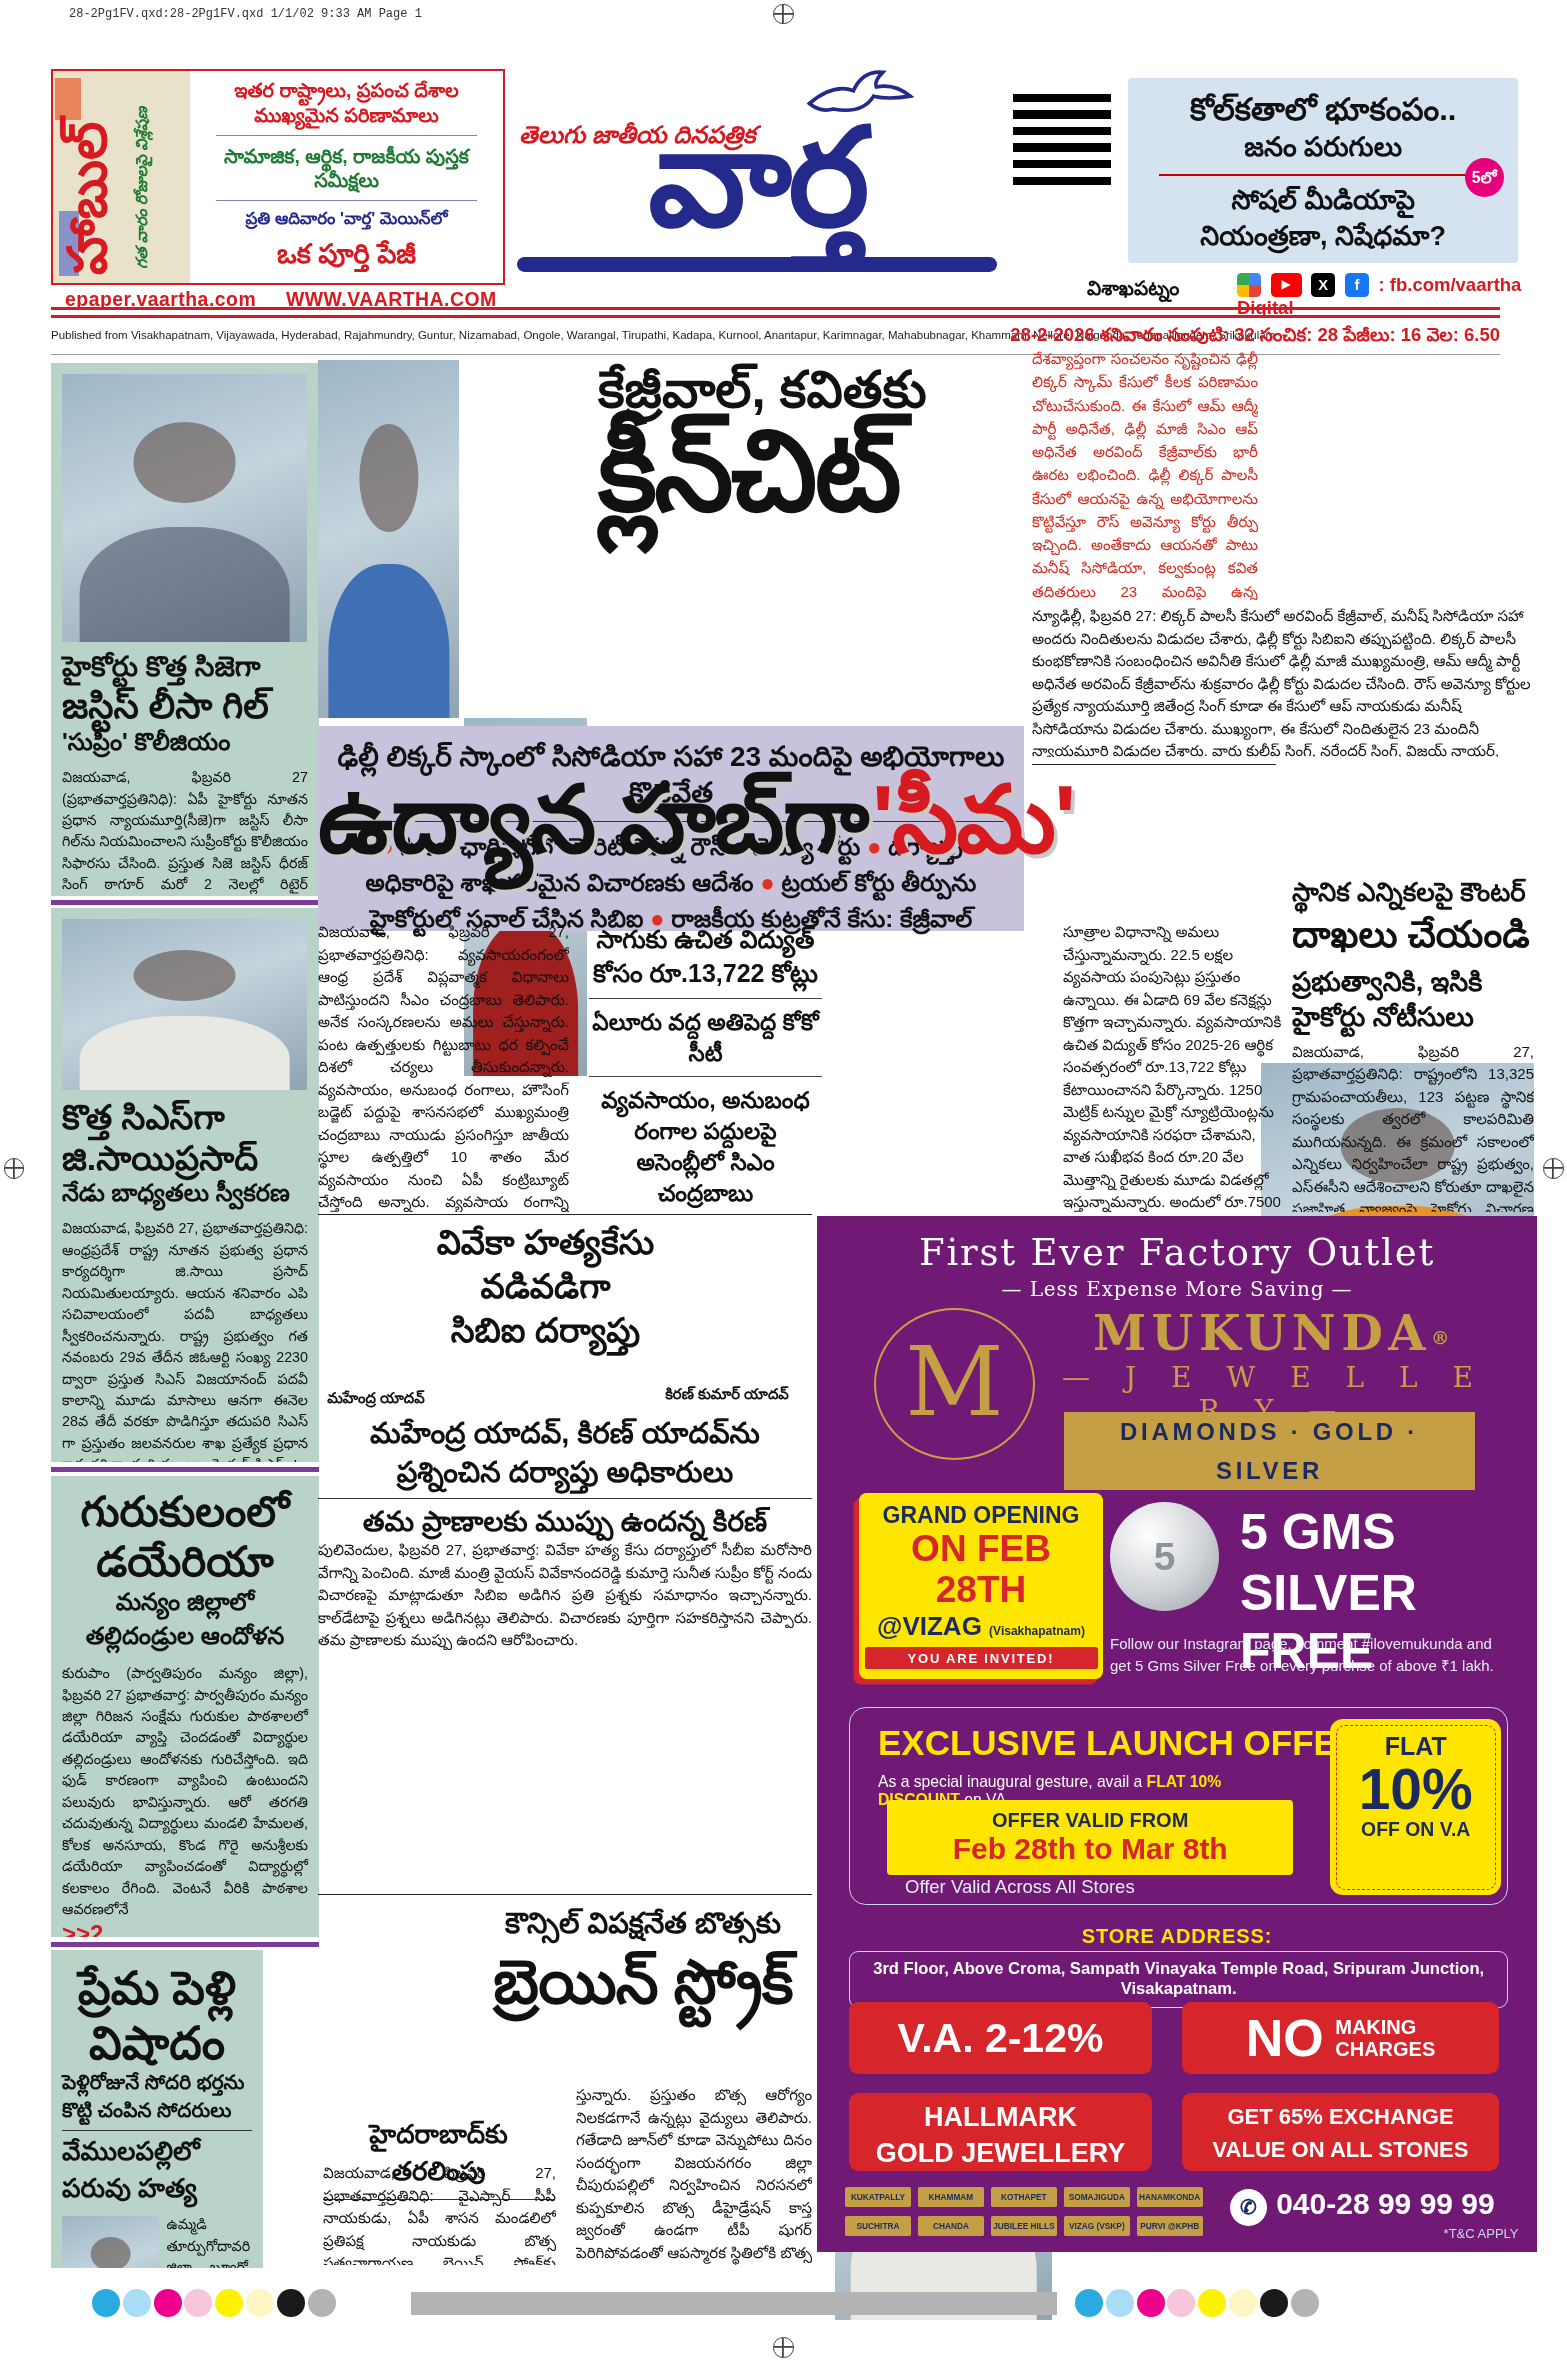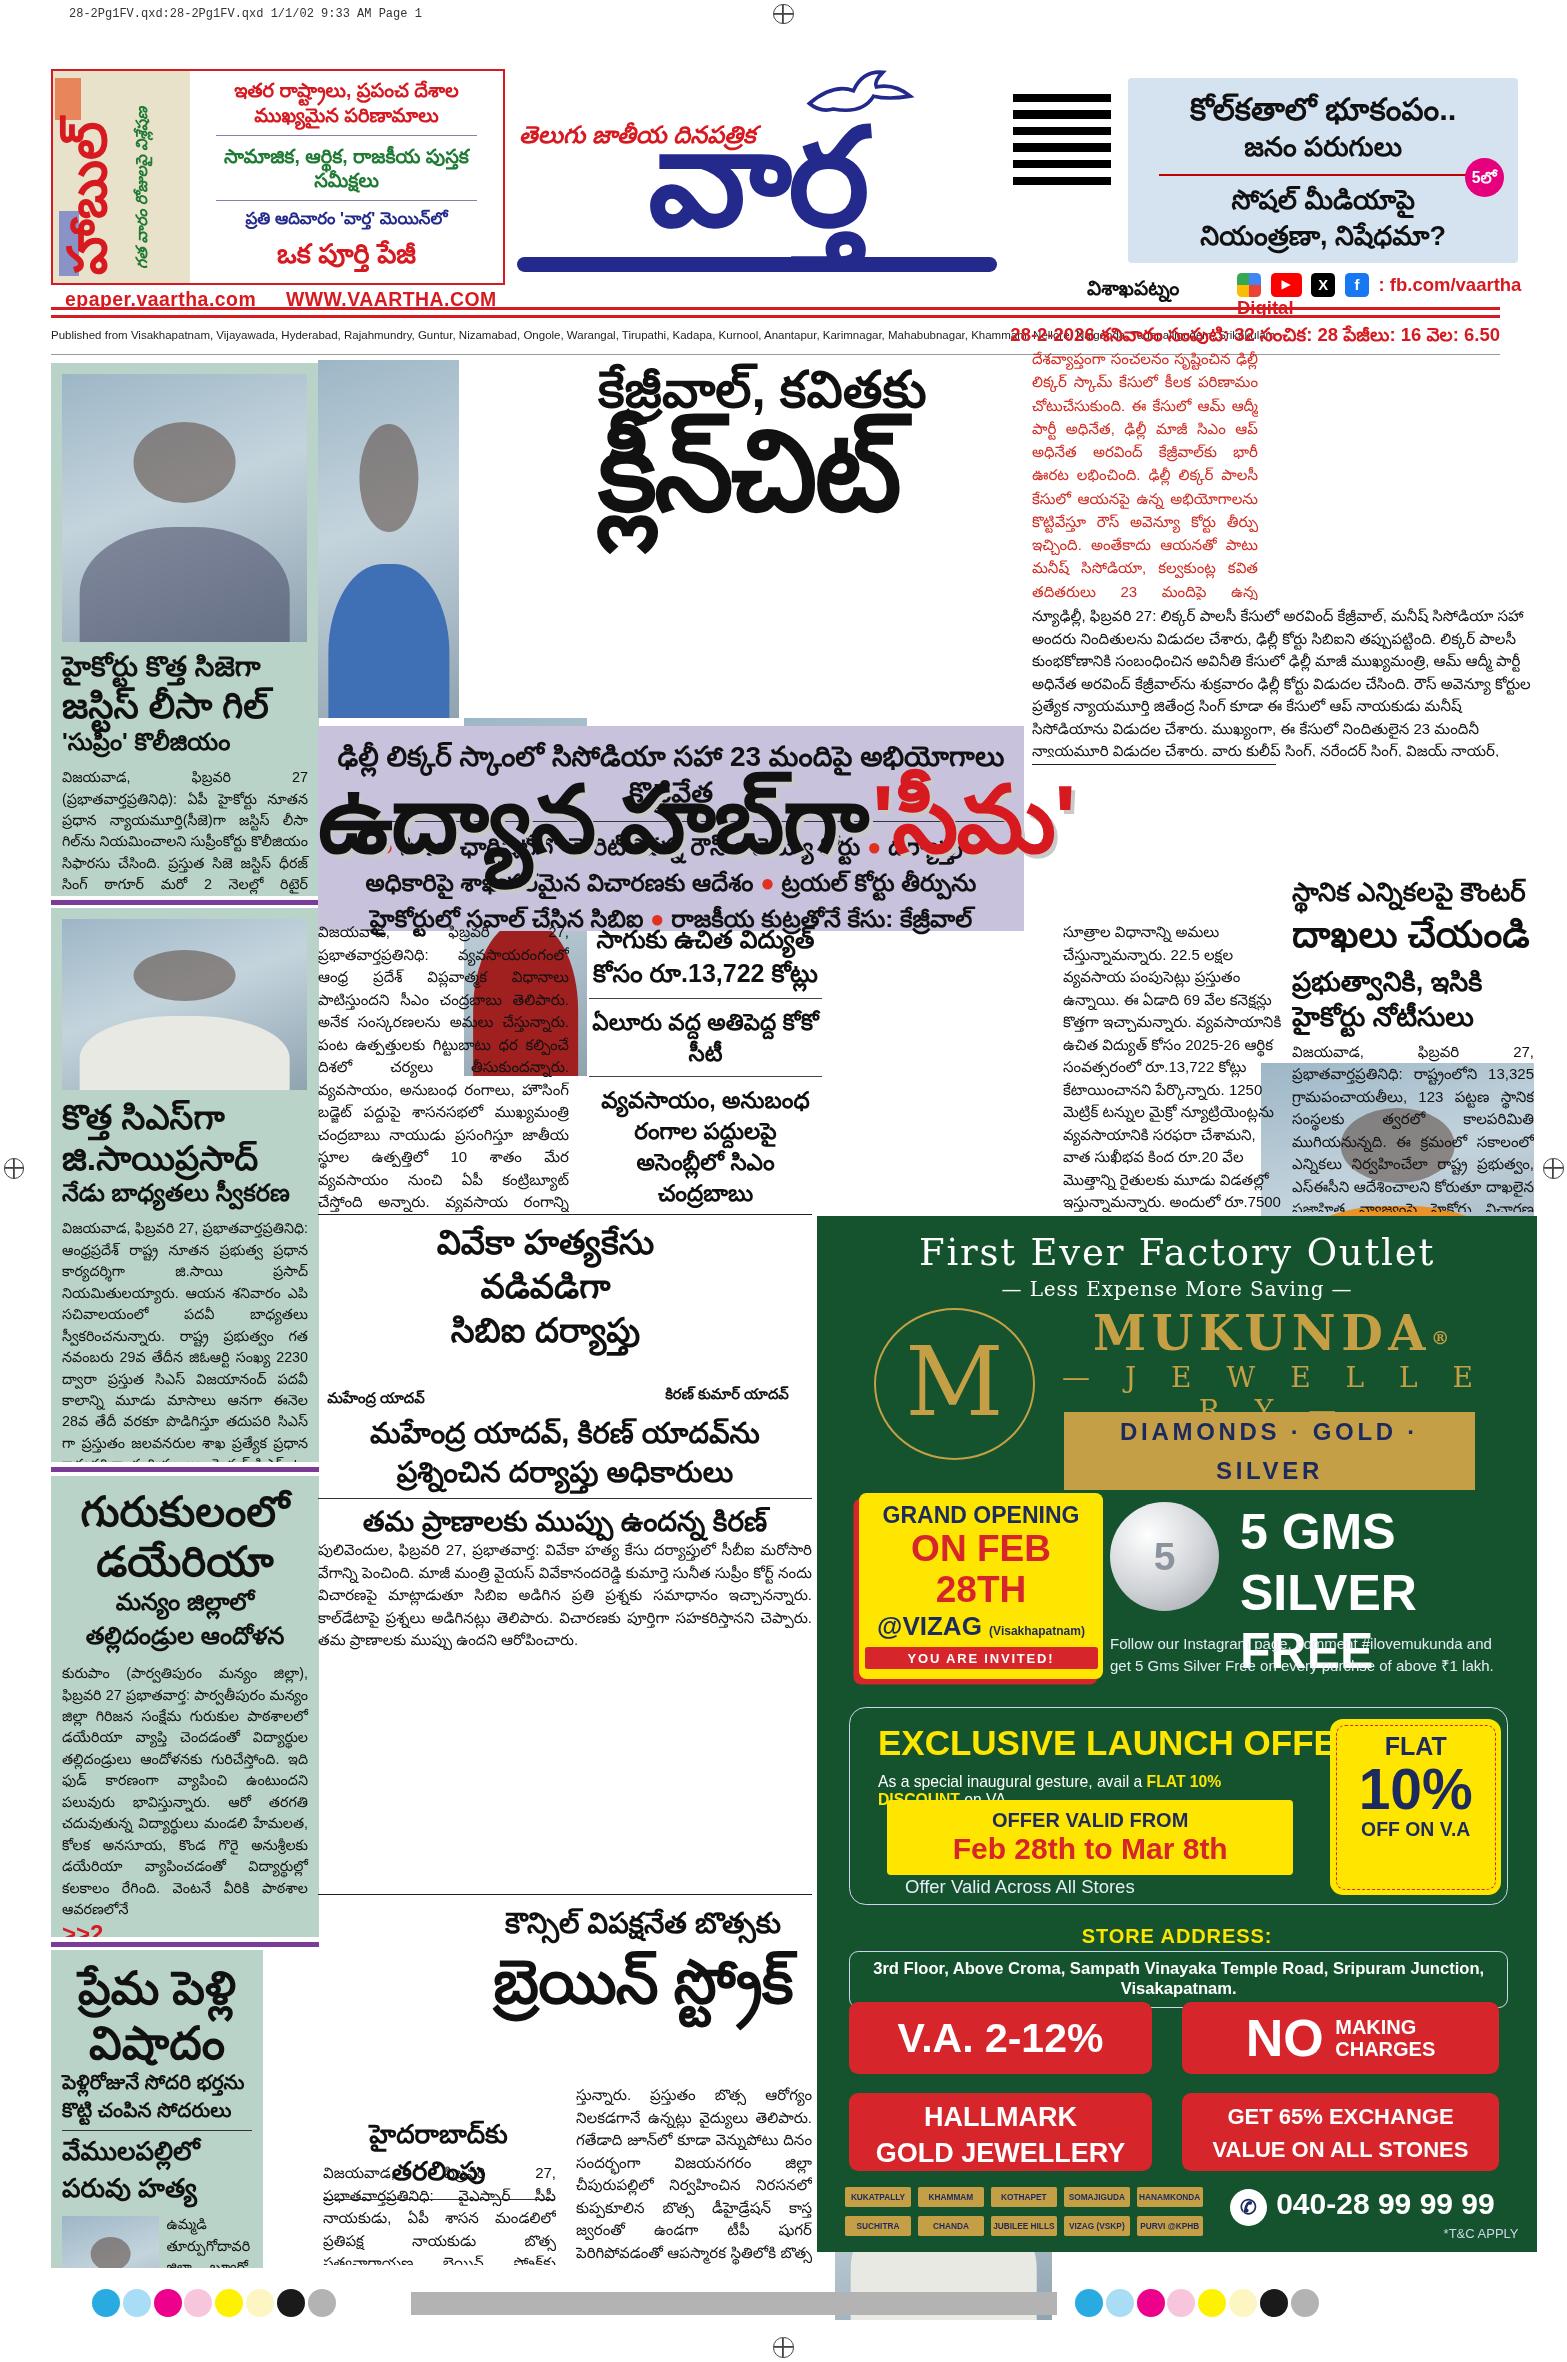--- a/index.html
+++ b/index.html
@@ -78,21 +78,21 @@
   .polls-sub{font-size:27px;font-weight:bold;line-height:1.3;}
   .viv-h{font-size:34px;font-weight:900;line-height:1.3;}
   .viv-sub1{font-size:29px;font-weight:900;line-height:1.35;border-bottom:1.8px solid #333;padding-bottom:5.5px;}
   .viv-sub2{font-size:28px;font-weight:900;padding-top:7.4px;}
   .plabel{font-size:14.8px;font-weight:bold;text-align:center;}
   .botsa-h1{font-size:29px;font-weight:900;}
   .botsa-h2{font-size:61px;font-weight:900;letter-spacing:-0.9px;}
   .botsa-sub{font-size:26px;font-weight:900;border-bottom:1.8px solid #333;padding-bottom:5.5px;text-align:center;}
   hr.thin{border:none;border-top:1.8px solid #222;margin:0;}
   
-  .ad{background:#14532d;color:#fff;}
+  .ad{background:#701a75;color:#fff;}
   .ad-serif{font-family:"DejaVu Serif",serif;}
   .ad-t1{font-size:37px;letter-spacing:1.8px;}
   .ad-t2{font-size:20px;letter-spacing:0.9px;}
   .mcircle{border:2.8px solid #c59f45;border-radius:50%;width:157px;height:148px;position:relative;}
   .mcircle span{position:absolute;left:50%;top:50%;transform:translate(-50%,-52%);font-size:96px;color:#c59f45;}
   .brand{color:#c59f45;font-size:48px;letter-spacing:5.5px;font-weight:bold;}
   .jewel{color:#c59f45;font-size:28px;letter-spacing:13px;}
   .goldbar{background:#c59f45;color:#1c2a5e;font-weight:900;font-size:24px;letter-spacing:3.7px;text-align:center;line-height:39px;}
   .badge{background:#ffe600;border-radius:7.4px;text-align:center;padding:9.2px 5.5px;box-shadow:-5.5px 5.5px 0 #d6252b;}
   .badge .b1{color:#1c2a5e;font-size:23px;font-weight:900;}

